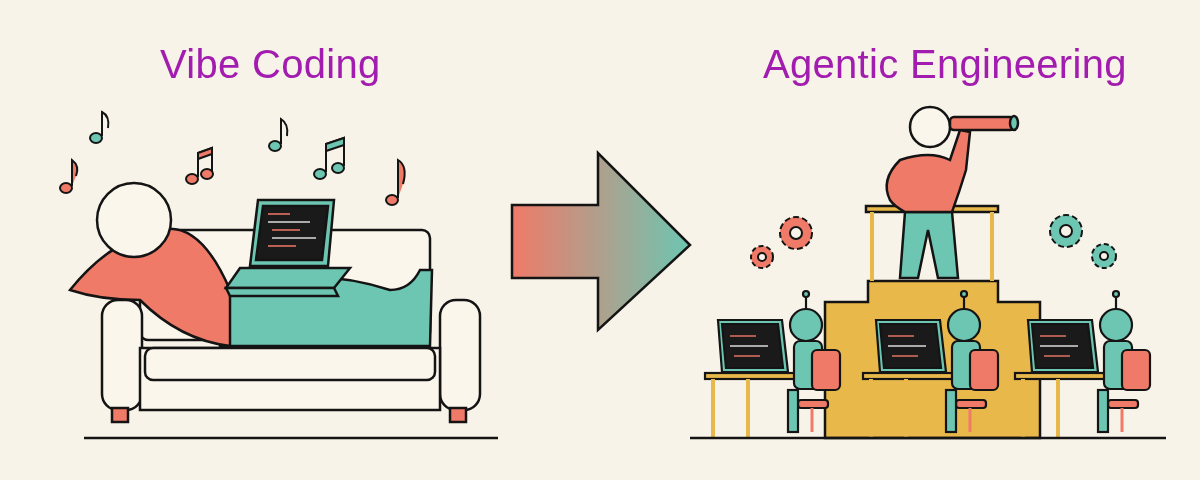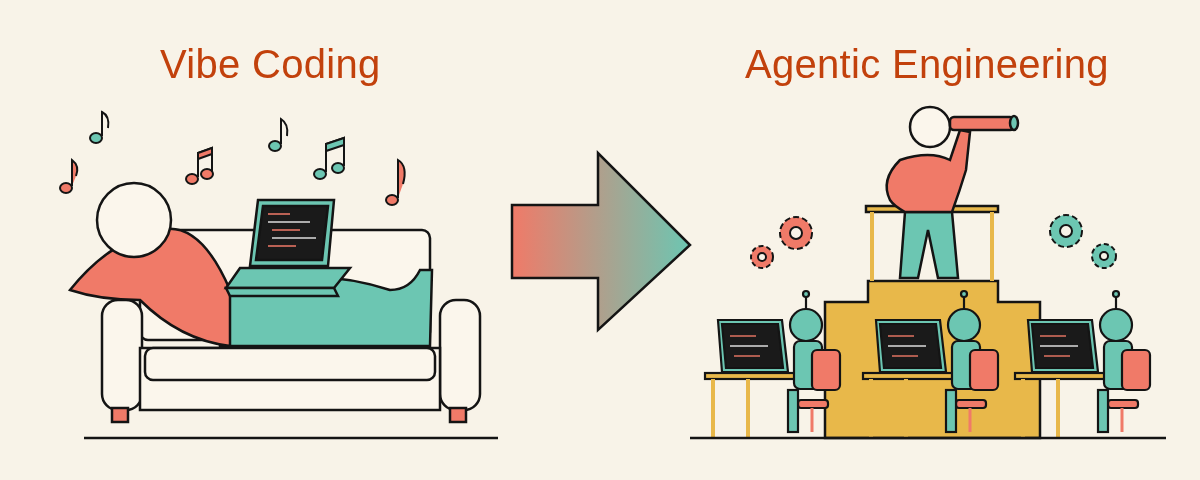--- a/index.html
+++ b/index.html
@@ -1,19 +1,19 @@
 <!DOCTYPE html>
 <html><head>
 <meta charset="utf-8">
 <style>
   html,body{margin:0;padding:0;}
   body{width:1200px;height:480px;background:#f8f3e8;overflow:hidden;position:relative;font-family:"Liberation Sans",sans-serif;}
-  .title{position:absolute;top:42px;font-size:40px;color:#c2410c;font-weight:400;letter-spacing:0.3px;}
+  .title{position:absolute;top:42px;font-size:40px;color:#a21caf;font-weight:400;letter-spacing:0.3px;}
   #t-left{left:160px;}
-  #t-right{left:745px;}
+  #t-right{left:763px;}
   svg{position:absolute;left:0;top:0;}
 </style>
 </head>
 <body>
 
 <div class="title" id="t-left">Vibe Coding</div>
 <div class="title" id="t-right">Agentic Engineering</div>
 
 <svg width="1200" height="480" viewBox="0 0 1200 480">
   <defs>

